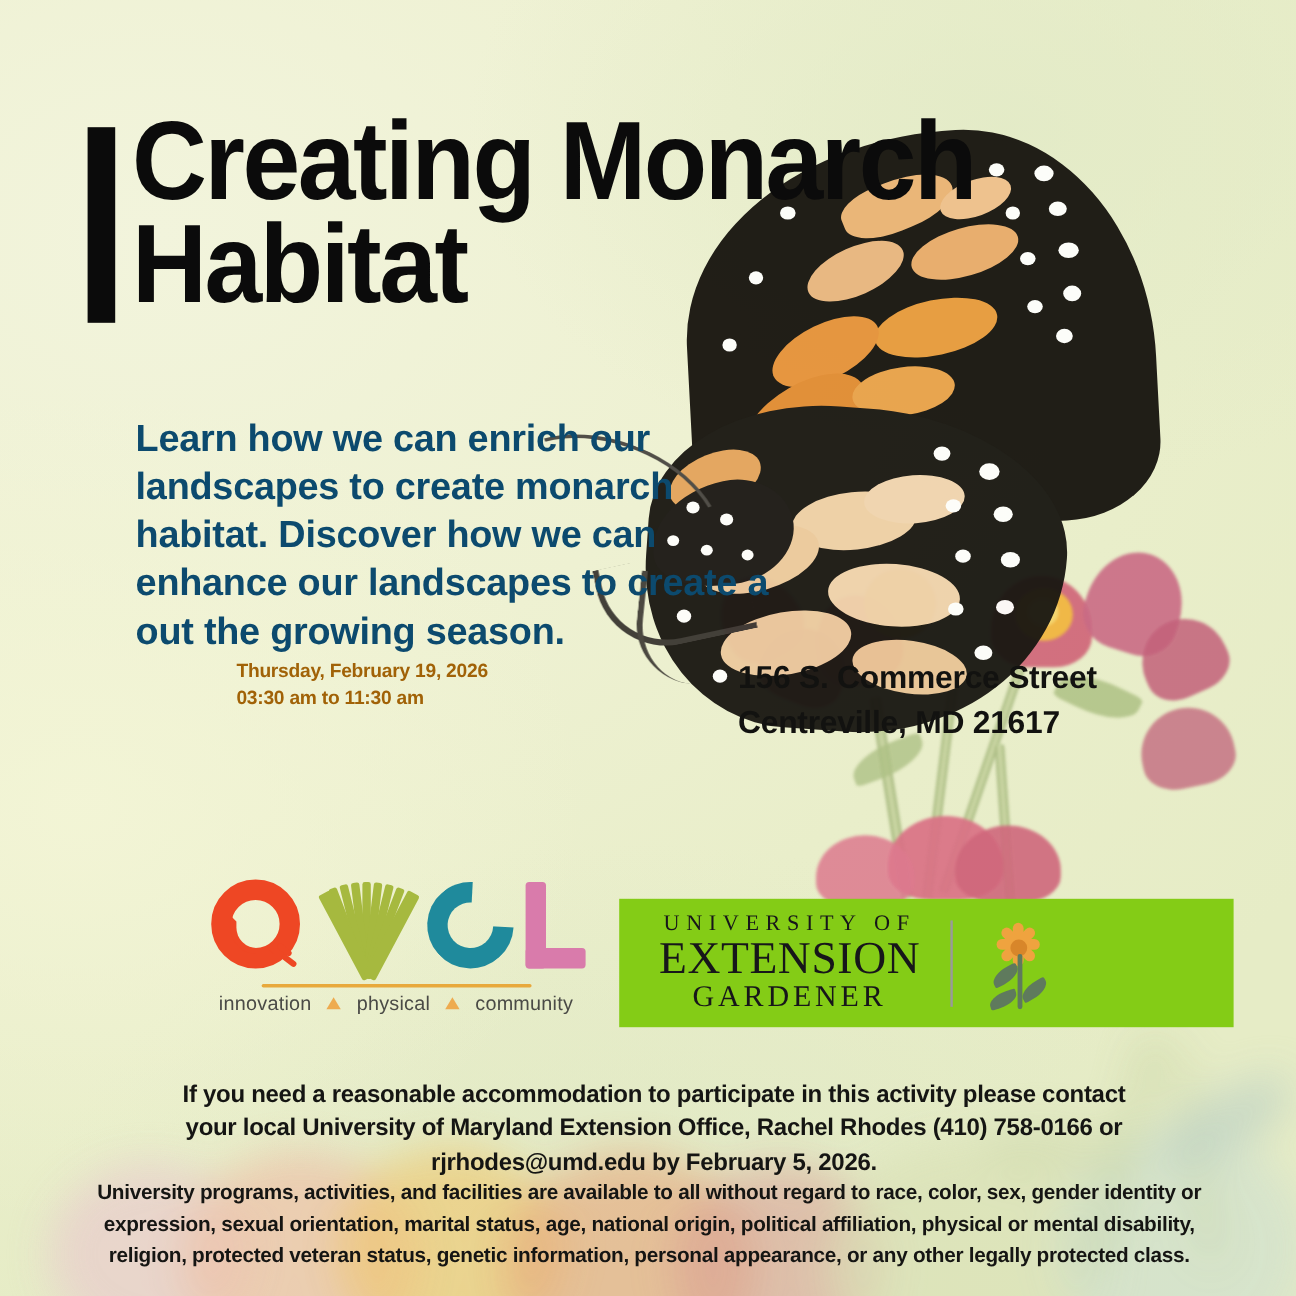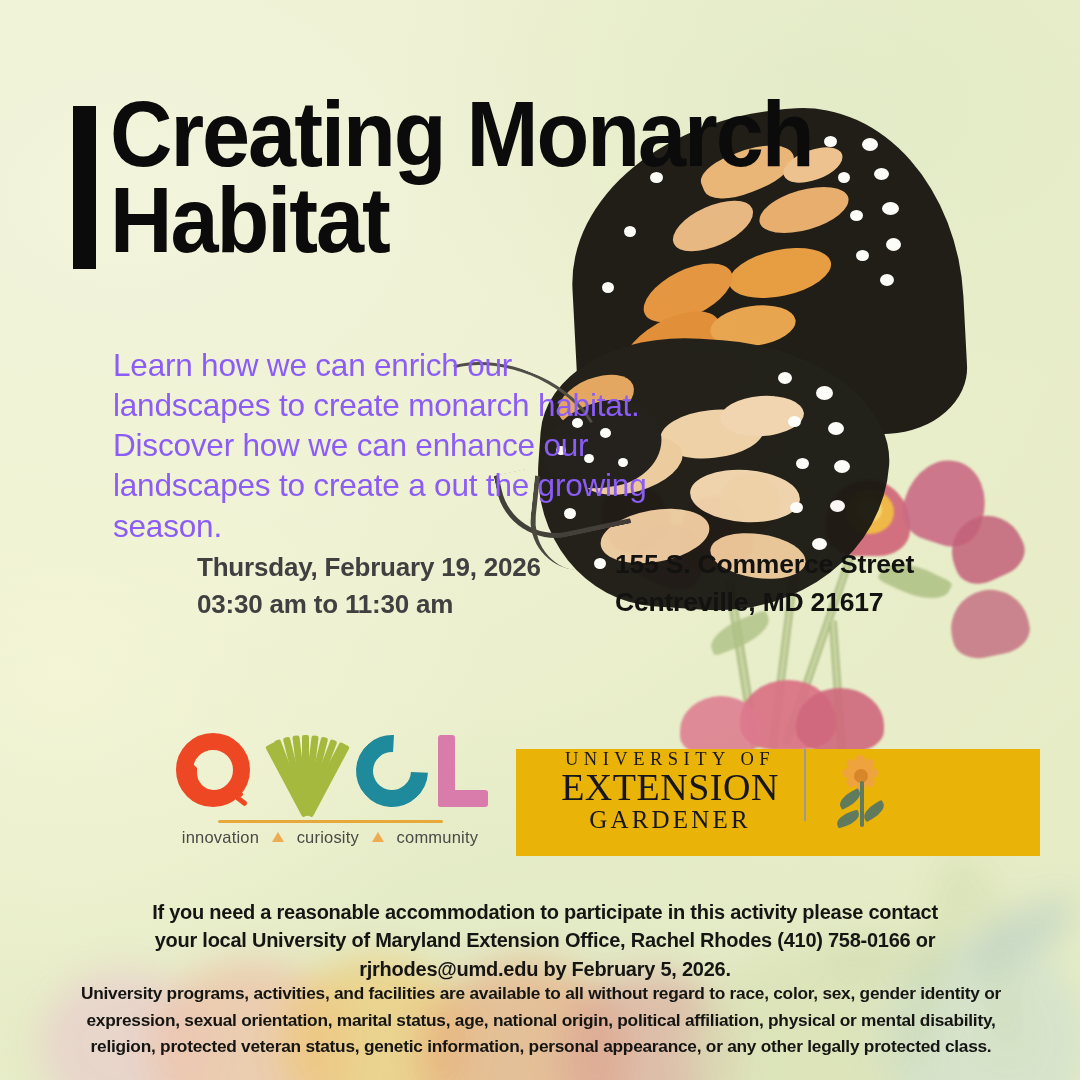--- a/index.html
+++ b/index.html
@@ -71,28 +71,28 @@
     letter-spacing:-2.2px;
     color:#0b0b0b;
     transform:scaleX(.93);
     transform-origin:left top;
   }
   .title .l2{display:block;}
 
   
   .lede{
     position:absolute;left:113px;top:313px;width:560px;
-    font-size:31.5px;line-height:1.28;color:#8b5cf6;
-    font-weight:400;letter-spacing:-.2px;
+    font-size:31.5px;line-height:1.28;color:#0c4a6e;
+    font-weight:700;letter-spacing:-.2px;
   }
 
   
   .when{
     position:absolute;left:197px;top:549px;width:400px;
-    font-size:26px;line-height:1.42;font-weight:bold;color:#404040;
+    font-size:16px;line-height:1.42;font-weight:bold;color:#a16207;
     letter-spacing:-.2px;
   }
   .where{
     position:absolute;left:615px;top:546px;width:420px;
     font-size:26.5px;line-height:1.42;font-weight:bold;color:#121210;
     letter-spacing:-.2px;
   }
 
   
   .qacl{position:absolute;left:170px;top:733px;width:320px;height:130px;}
@@ -137,22 +137,22 @@
   }
   .tri{
     display:inline-block;width:0;height:0;margin:0 8px;
     border-left:6px solid transparent;border-right:6px solid transparent;
     border-bottom:10px solid #eeab4f;vertical-align:1px;
   }
 
   
   .umd-block{
     position:absolute;left:516px;top:749px;width:512px;height:107px;
-    background:#eab308;
-    display:flex;align-items:flex-start;padding-left:12px;
+    background:#84cc16;
+    display:flex;align-items:center;
   }
   .umd-left{
     width:268px;text-align:center;color:#17161a;
     font-family:"Liberation Serif", serif;padding-left:8px;
   }
   .umd-l1{font-size:18.5px;letter-spacing:5.5px;line-height:1.1;}
   .umd-l2{font-size:38px;letter-spacing:.5px;line-height:.96;}
   .umd-l3{font-size:25px;letter-spacing:3.2px;line-height:1.1;}
   .umd-div{width:1.5px;height:72px;background:#9a9a9a;}
   .mg{
@@ -307,21 +307,21 @@
   </div>
 
   <p class="lede">Learn how we can enrich our landscapes to create monarch habitat. Discover how we can enhance our landscapes to create a out the growing season.</p>
 
   <div class="when">
     <div>Thursday, February 19, 2026</div>
     <div>03:30 am to 11:30 am</div>
   </div>
 
   <div class="where">
-    <div>155 S. Commerce Street</div>
+    <div>156 S. Commerce Street</div>
     <div>Centreville, MD 21617</div>
   </div>
 
   <div class="qacl">
     <div class="qacl-marks">
       <span class="mark m-q"></span>
       <span class="m-q-inner"></span>
       <span class="m-q-tail">
         <i style="left:0;top:0;transform:rotate(38deg);"></i>
         <i style="left:4px;top:9px;transform:rotate(38deg);"></i>
@@ -340,21 +340,21 @@
       <span class="mark m-c"></span>
       <span class="mark m-l">
         <span class="v"></span>
           <span class="h"></span>
       </span>
     </div>
     <div class="qacl-rule"></div>
     <div class="qacl-tag">
       <span>innovation</span>
       <span class="tri"></span>
-      <span>curiosity</span>
+      <span>physical</span>
       <span class="tri"></span>
       <span>community</span>
     </div>
   </div>
 
   <div class="umd-block">
     <div class="umd-left">
       <div class="umd-l1">UNIVERSITY OF</div>
       <div class="umd-l2">EXTENSION</div>
       <div class="umd-l3">GARDENER</div>

